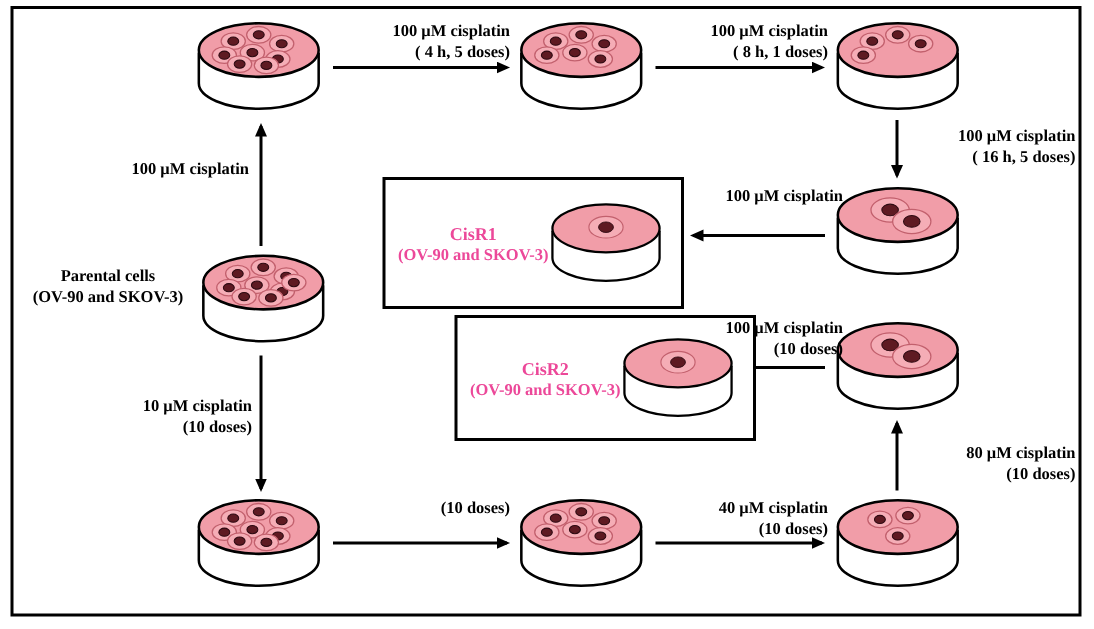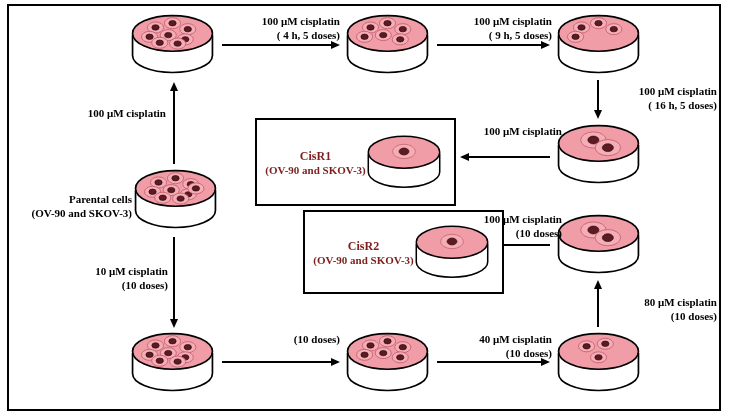--- a/index.html
+++ b/index.html
@@ -42,21 +42,21 @@
     background:#fff;
     display:flex;
     align-items:center;
     justify-content:space-between;
     padding:0 12px 0 8px;
     box-sizing:border-box;
   }
   .box-text{
     text-align:center;
     font-weight:bold;
-    color:#7f1d1d;
+    color:#ec4899;
     width:118px;
   }
   .box-text .t{display:block;font-size:12px;}
   .box-text .s{display:block;font-size:11px;}
   .arrows{position:absolute;left:0;top:0;width:729px;height:419px;pointer-events:none;}
 </style>
 </head>
 <body>
 
 <div class="canvas">
@@ -287,21 +287,21 @@
           <ellipse cx="35" cy="35" rx="9.5" ry="6.5" fill="#f5adb6" stroke="#c2606d" stroke-width="1"></ellipse>
           <ellipse cx="35" cy="35" rx="4.3" ry="3.2" fill="#5e1a22" stroke="#2e0a12" stroke-width="0.8"></ellipse>
           <ellipse cx="56" cy="36" rx="9.5" ry="6.5" fill="#f5adb6" stroke="#c2606d" stroke-width="1"></ellipse>
           <ellipse cx="56" cy="36" rx="4.3" ry="3.2" fill="#5e1a22" stroke="#2e0a12" stroke-width="0.8"></ellipse>
           <ellipse cx="74" cy="24" rx="9.5" ry="6.5" fill="#f5adb6" stroke="#c2606d" stroke-width="1"></ellipse>
           <ellipse cx="74" cy="24" rx="4.3" ry="3.2" fill="#5e1a22" stroke="#2e0a12" stroke-width="0.8"></ellipse>
         </g>
       </svg>
     </div>
 
-  <div class="caption" style="left:12px;top:192px;width:120px;text-align:right;">
+  <div class="caption" style="left:12px;top:177px;width:120px;">
     <span>Parental cells</span>
     <span>(OV-90 and SKOV-3)</span>
   </div>
 
   <div class="resistant-box" style="left:255px;top:118px;width:201px;height:88px;">
     <div class="box-text">
       <span class="t">CisR1</span>
       <span class="s">(OV-90 and SKOV-3)</span>
     </div>
     <div class="dish dish-inline" style="width:76px;">
@@ -342,21 +342,21 @@
         </svg>
       </div>
   </div>
 
   <div class="label" style="left:228px;top:14px;width:112px;">
     <span>100 μM cisplatin</span>
     <span>( 4 h, 5 doses)</span>
   </div>
   <div class="label" style="left:440px;top:14px;width:112px;">
     <span>100 μM cisplatin</span>
-    <span>( 9 h, 5 doses)</span>
+    <span>( 8 h, 1 doses)</span>
   </div>
   <div class="label" style="left:602px;top:84px;width:115px;">
     <span>100 μM cisplatin</span>
     <span>( 16 h, 5 doses)</span>
   </div>
   <div class="label" style="left:450px;top:124px;width:112px;">
     <span>100 μM cisplatin</span>
   </div>
   <div class="label" style="left:48px;top:106px;width:118px;">
     <span>100 μM cisplatin</span>

